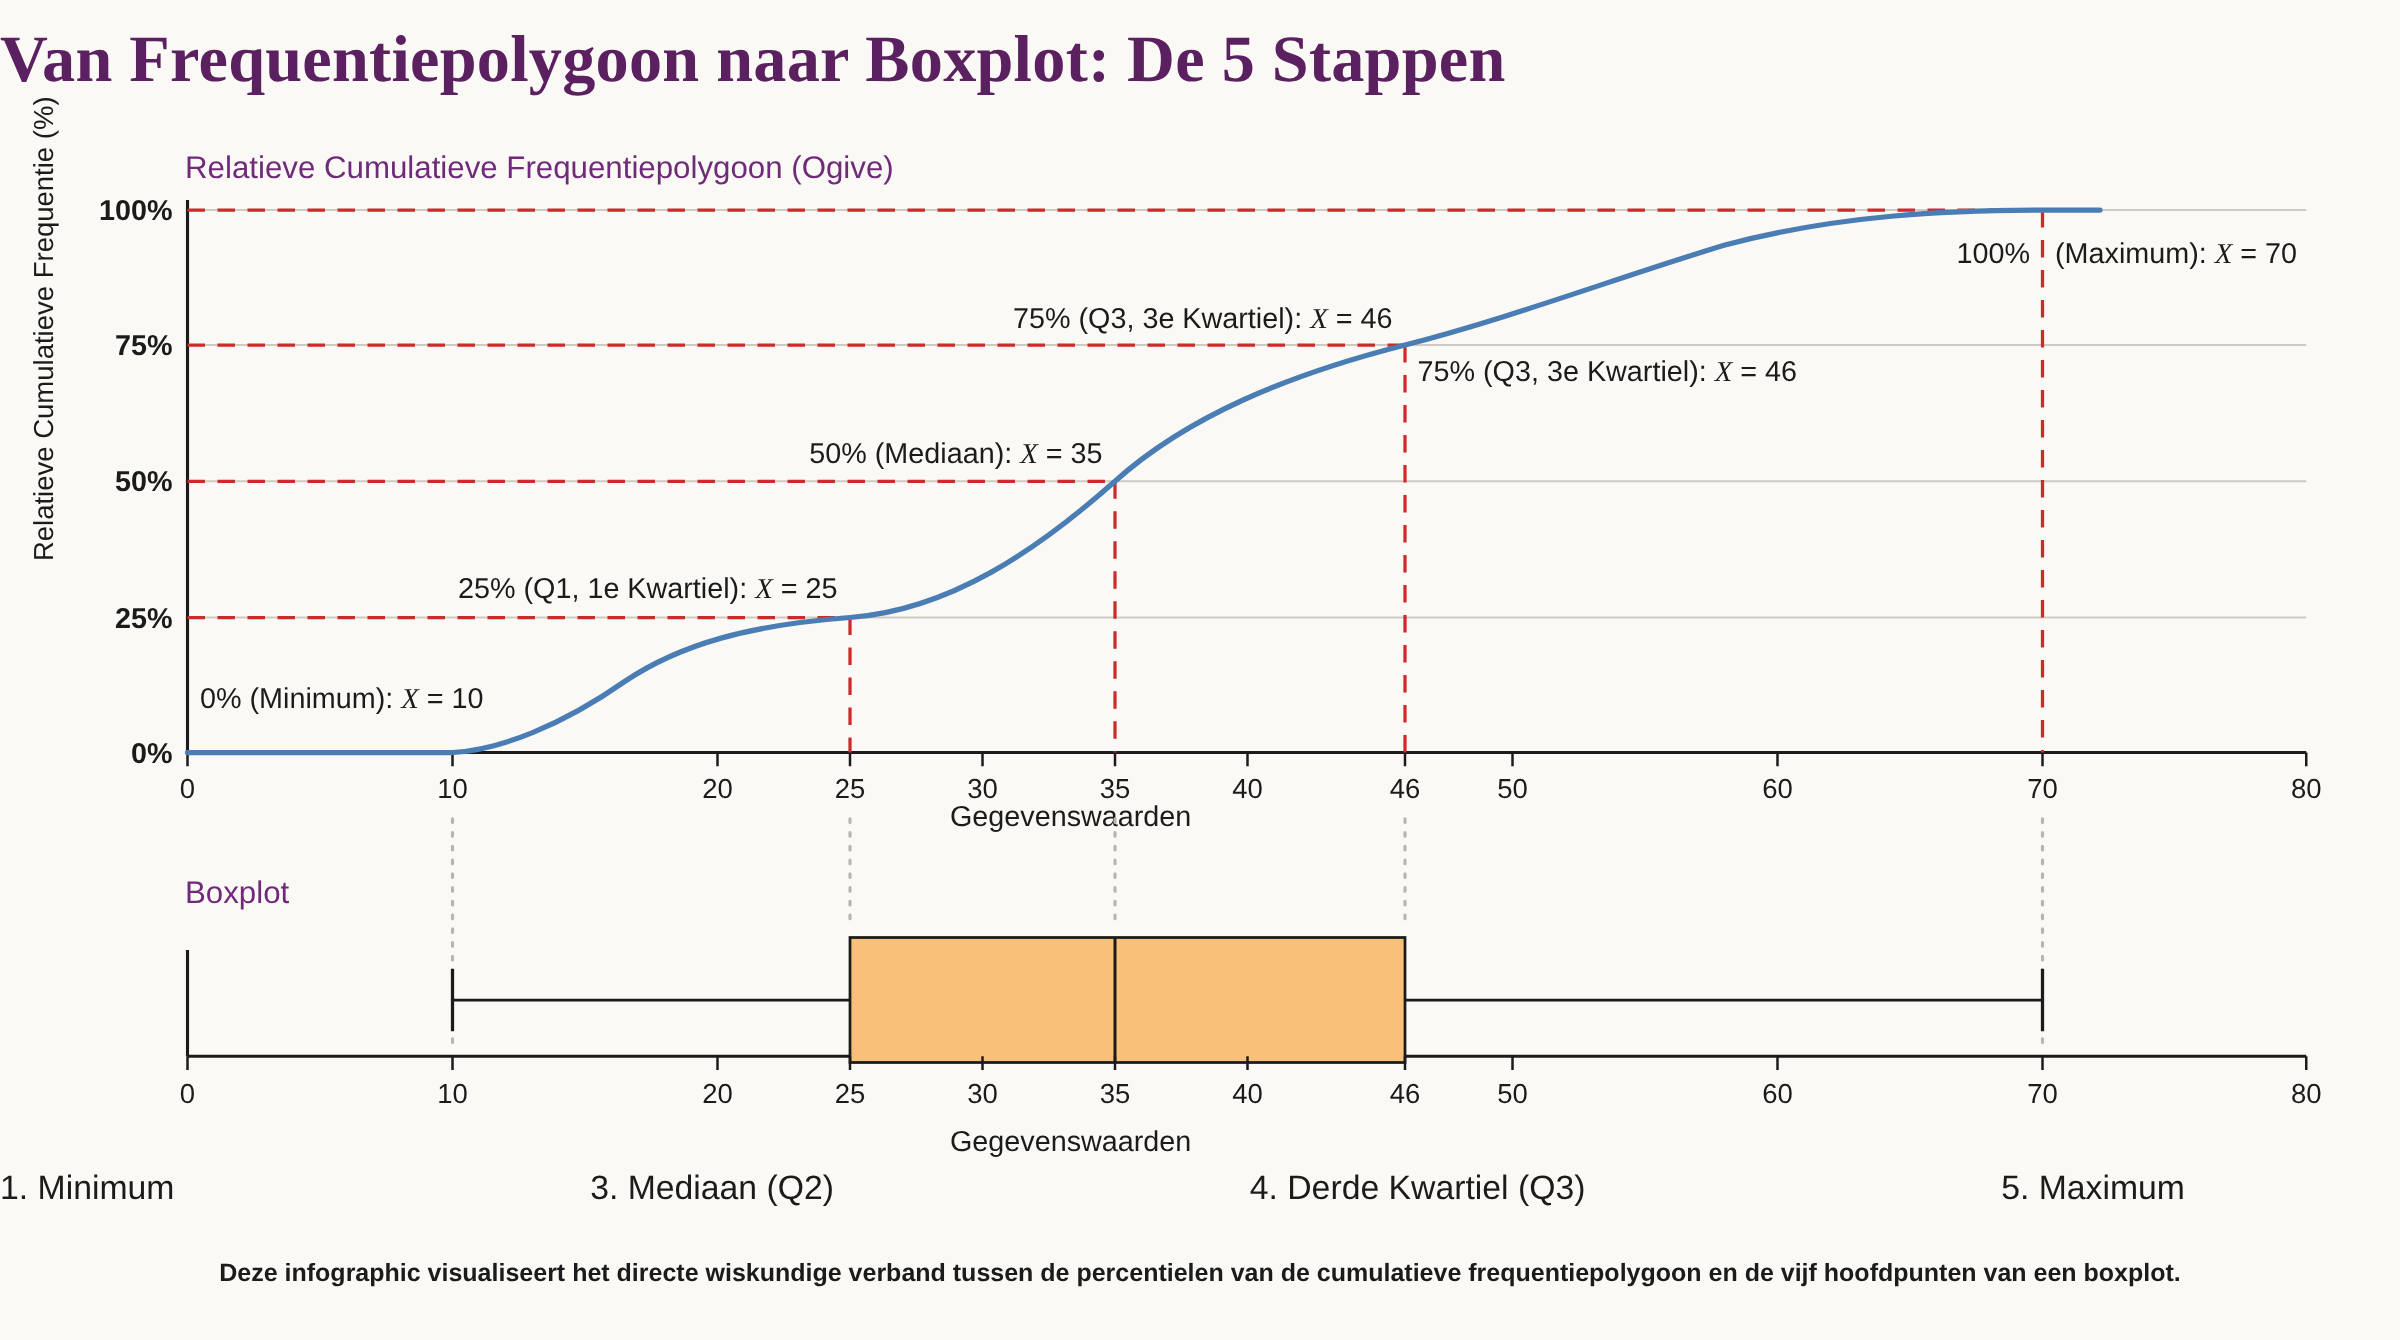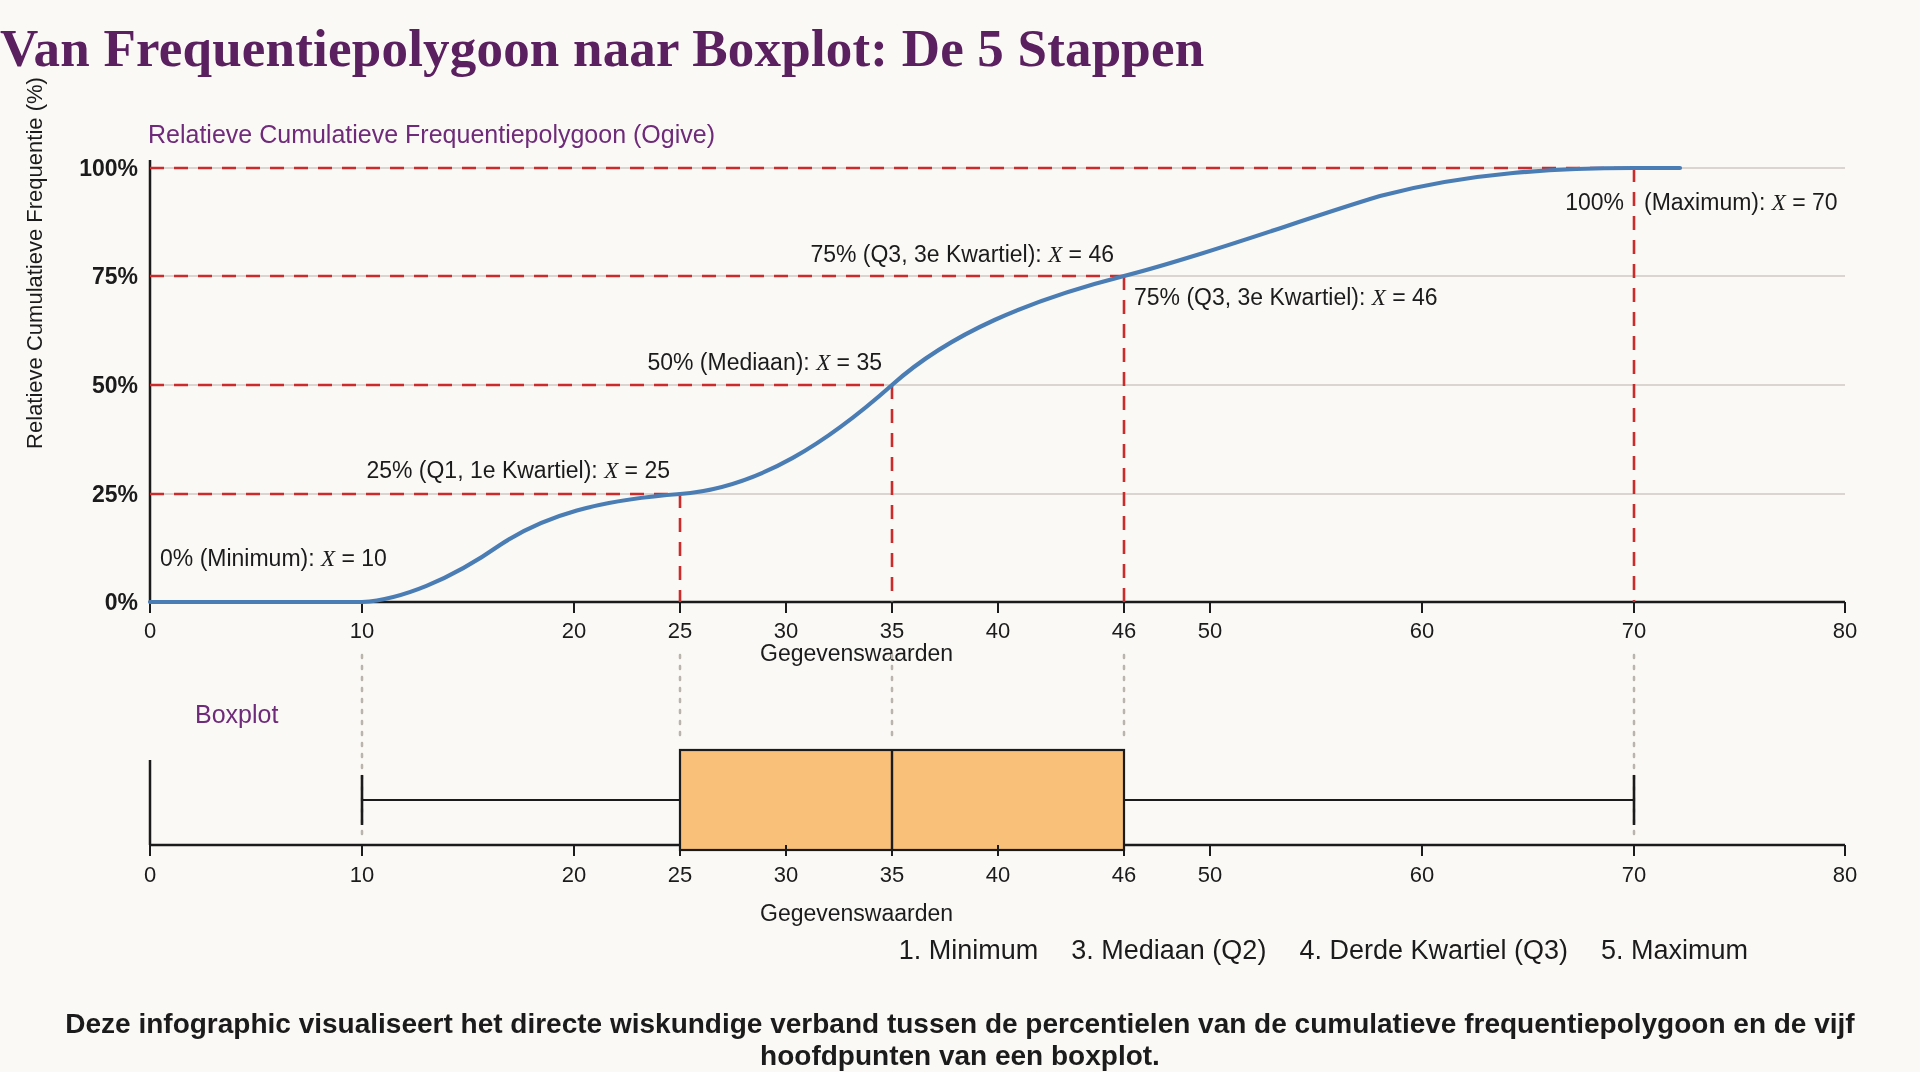--- a/index.html
+++ b/index.html
@@ -21,21 +21,21 @@
     letter-spacing:0.2px;
   }
 
   .section-label{
     position:absolute;
     font-weight:normal;
     font-size:25px;
     color:#6f2b7a;
   }
   #ogive-label{left:148px;top:120px;}
-  #boxplot-label{left:148px;top:700px;margin-left:47px;}
+  #boxplot-label{left:148px;top:700px;}
 
   .axis-title{
     position:absolute;
     font-size:23px;
     color:#1b1b1b;
     text-align:left;
   }
   #ogive-xtitle{left:760px;top:640px;width:300px;}
   #box-xtitle{left:760px;top:900px;width:300px;}
 
@@ -47,27 +47,27 @@
     transform-origin:center center;
     font-size:22px;
     text-align:center;
     color:#1b1b1b;
   }
 
   svg{position:absolute;left:0;top:0;}
 
   .steps{
     position:absolute;left:0;top:935px;width:1748px;
-    display:flex;justify-content:flex-end;gap:33px;
+    display:flex;justify-content:space-between;gap:33px;
     font-size:27px;color:#1b1b1b;
   }
   .footnote{
     position:absolute;left:0;top:1008px;width:1920px;
     text-align:center;
-    font-size:28px;font-weight:bold;
+    font-size:20px;font-weight:bold;
     color:#1b1b1b;
   }
   .annot{
     font-size:23px;
     fill:#1b1b1b;
     font-family:"Liberation Sans", sans-serif;
   }
   .annot .var{font-family:"Liberation Serif", serif;font-style:italic;}
   .tick{font-size:22px;fill:#1b1b1b;font-family:"Liberation Sans", sans-serif;}
   .ytick{font-size:23px;fill:#1b1b1b;font-weight:bold;font-family:"Liberation Sans", sans-serif;}

